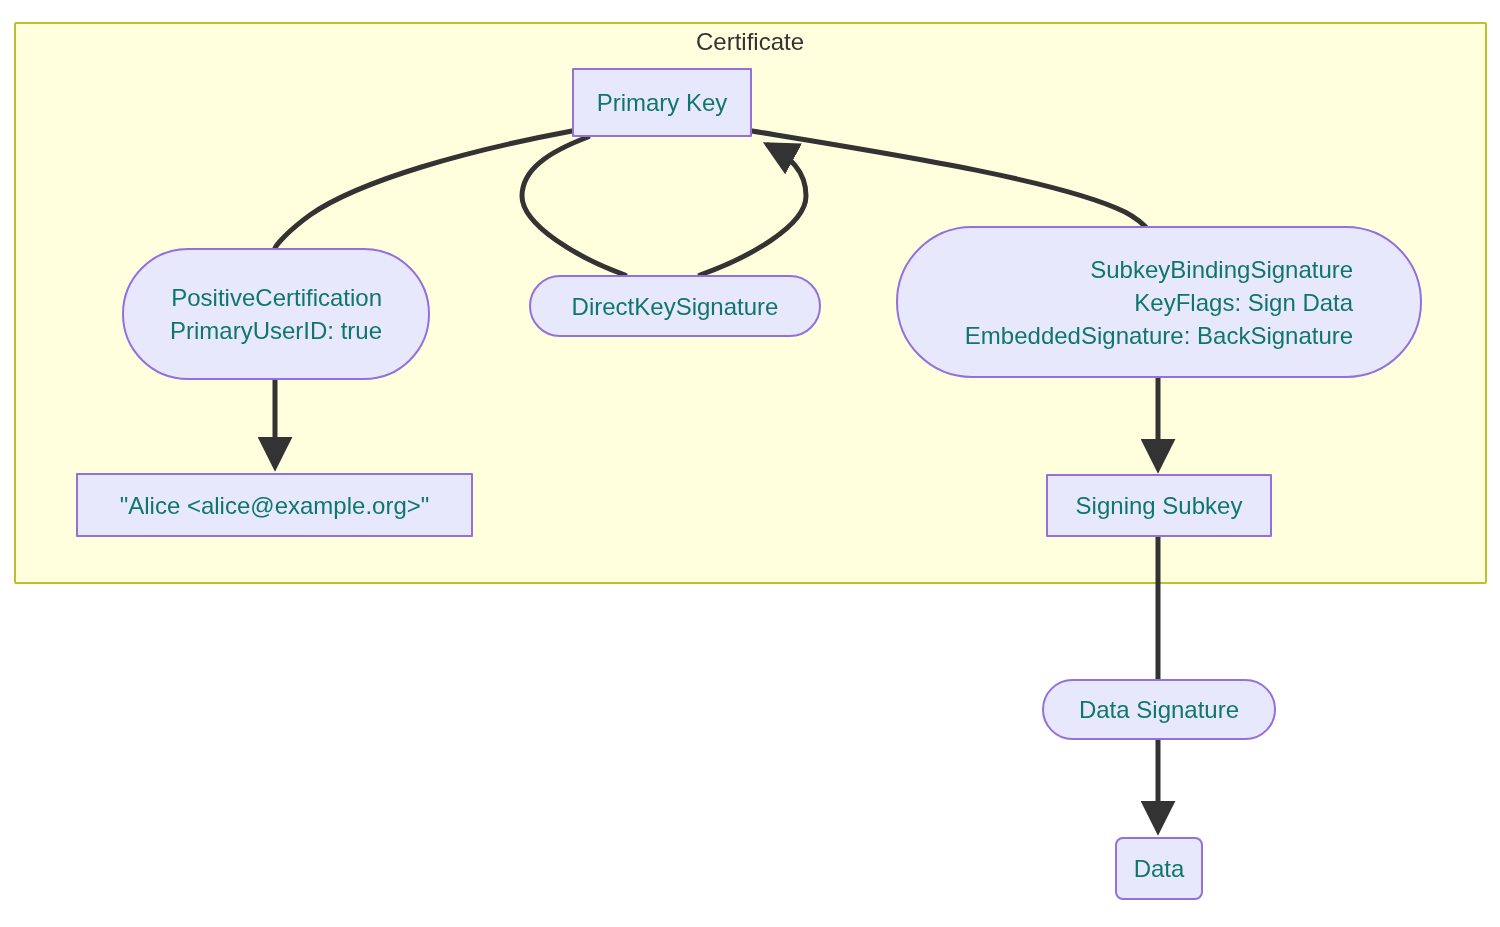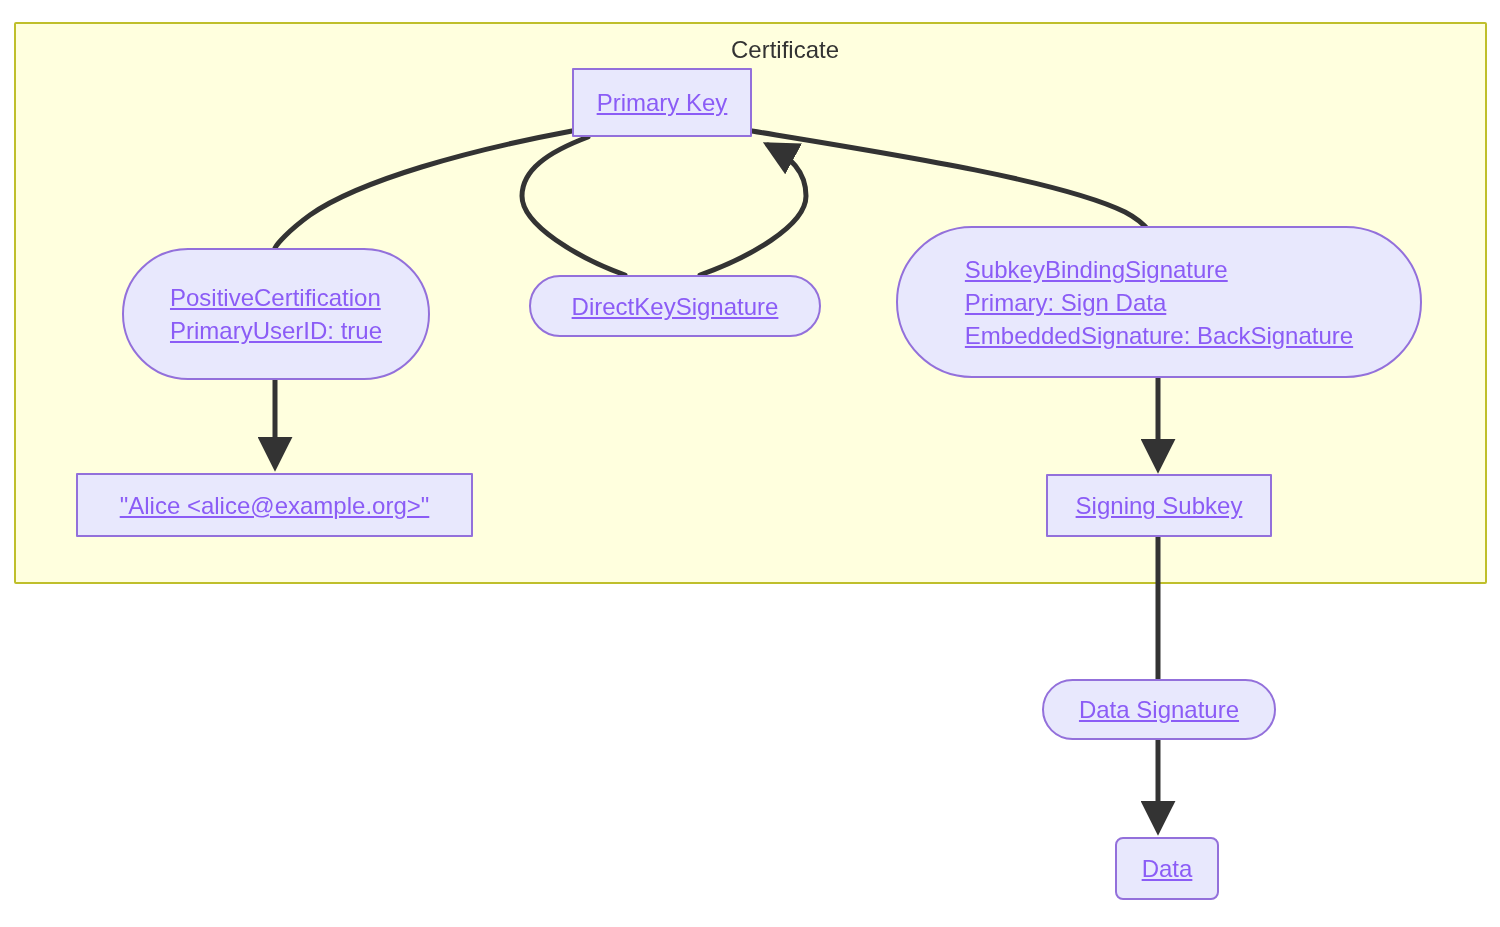--- a/index.html
+++ b/index.html
@@ -35,42 +35,41 @@
     color: #333333;
     font-size: 24px;
     line-height: 28px;
     white-space: nowrap;
   }
   .node {
     position: absolute;
     box-sizing: border-box;
     background: #e8e8fd;
     border: 2px solid #9370db;
-    color: #8b5cf6;
+    color: #0f766e;
     font-size: 24px;
     line-height: 33px;
     display: flex;
     align-items: center;
     justify-content: center;
-    text-align: left;
+    text-align: right;
     white-space: pre;
-    text-decoration: underline;
   }
   .node.rect { border-radius: 1px; }
   .node.round { border-radius: 8px; }
   .node.stadium { border-radius: 999px; }
 </style>
 </head>
 <body>
 
 <div id="canvas">
 
   <div class="subgraph" style="left:14px; top:22px; width:1473px; height:562px;"></div>
 
-  <div class="subgraph-title" style="left:635px; top:28px; width:300px;margin-top:8px;">Certificate</div>
+  <div class="subgraph-title" style="left:600px; top:28px; width:300px;">Certificate</div>
 
   <svg id="edge-layer" viewBox="0 0 1500 927" width="1500" height="927" xmlns="http://www.w3.org/2000/svg">
     <defs>
       <marker id="arrowhead" viewBox="0 0 12 12" refX="10" refY="6" markerWidth="7" markerHeight="7" orient="auto-start-reverse">
         <path d="M 0 0 L 12 6 L 0 12 z" fill="#333333"></path>
       </marker>
     </defs>
 
     <path d="M 572,131 C 470,150 360,180 310,215 C 288,231 277,244 275,248" fill="none" stroke="#333333" stroke-width="5" stroke-linecap="round"></path>
 
@@ -90,24 +89,24 @@
   </svg>
 
   <div class="node rect" style="left:572px; top:68px; width:180px; height:69px;">Primary Key</div>
 
   <div class="node stadium" style="left:122px; top:248px; width:308px; height:132px;">PositiveCertification
 PrimaryUserID: true</div>
 
   <div class="node stadium" style="left:529px; top:275px; width:292px; height:62px;">DirectKeySignature</div>
 
   <div class="node stadium" style="left:896px; top:226px; width:526px; height:152px;">SubkeyBindingSignature
-Primary: Sign Data
+KeyFlags: Sign Data
 EmbeddedSignature: BackSignature</div>
 
   <div class="node rect" style="left:76px; top:473px; width:397px; height:64px;">"Alice &lt;alice@example.org&gt;"</div>
 
   <div class="node stadium" style="left:1042px; top:679px; width:234px; height:61px;">Data Signature</div>
 
   <div class="node rect" style="left:1046px; top:474px; width:226px; height:63px;">Signing Subkey</div>
 
-  <div class="node round" style="left:1115px; top:837px; width:104px; height:63px;">Data</div>
+  <div class="node round" style="left:1115px; top:837px; width:88px; height:63px;">Data</div>
 
 </div>
 
 </body></html>

